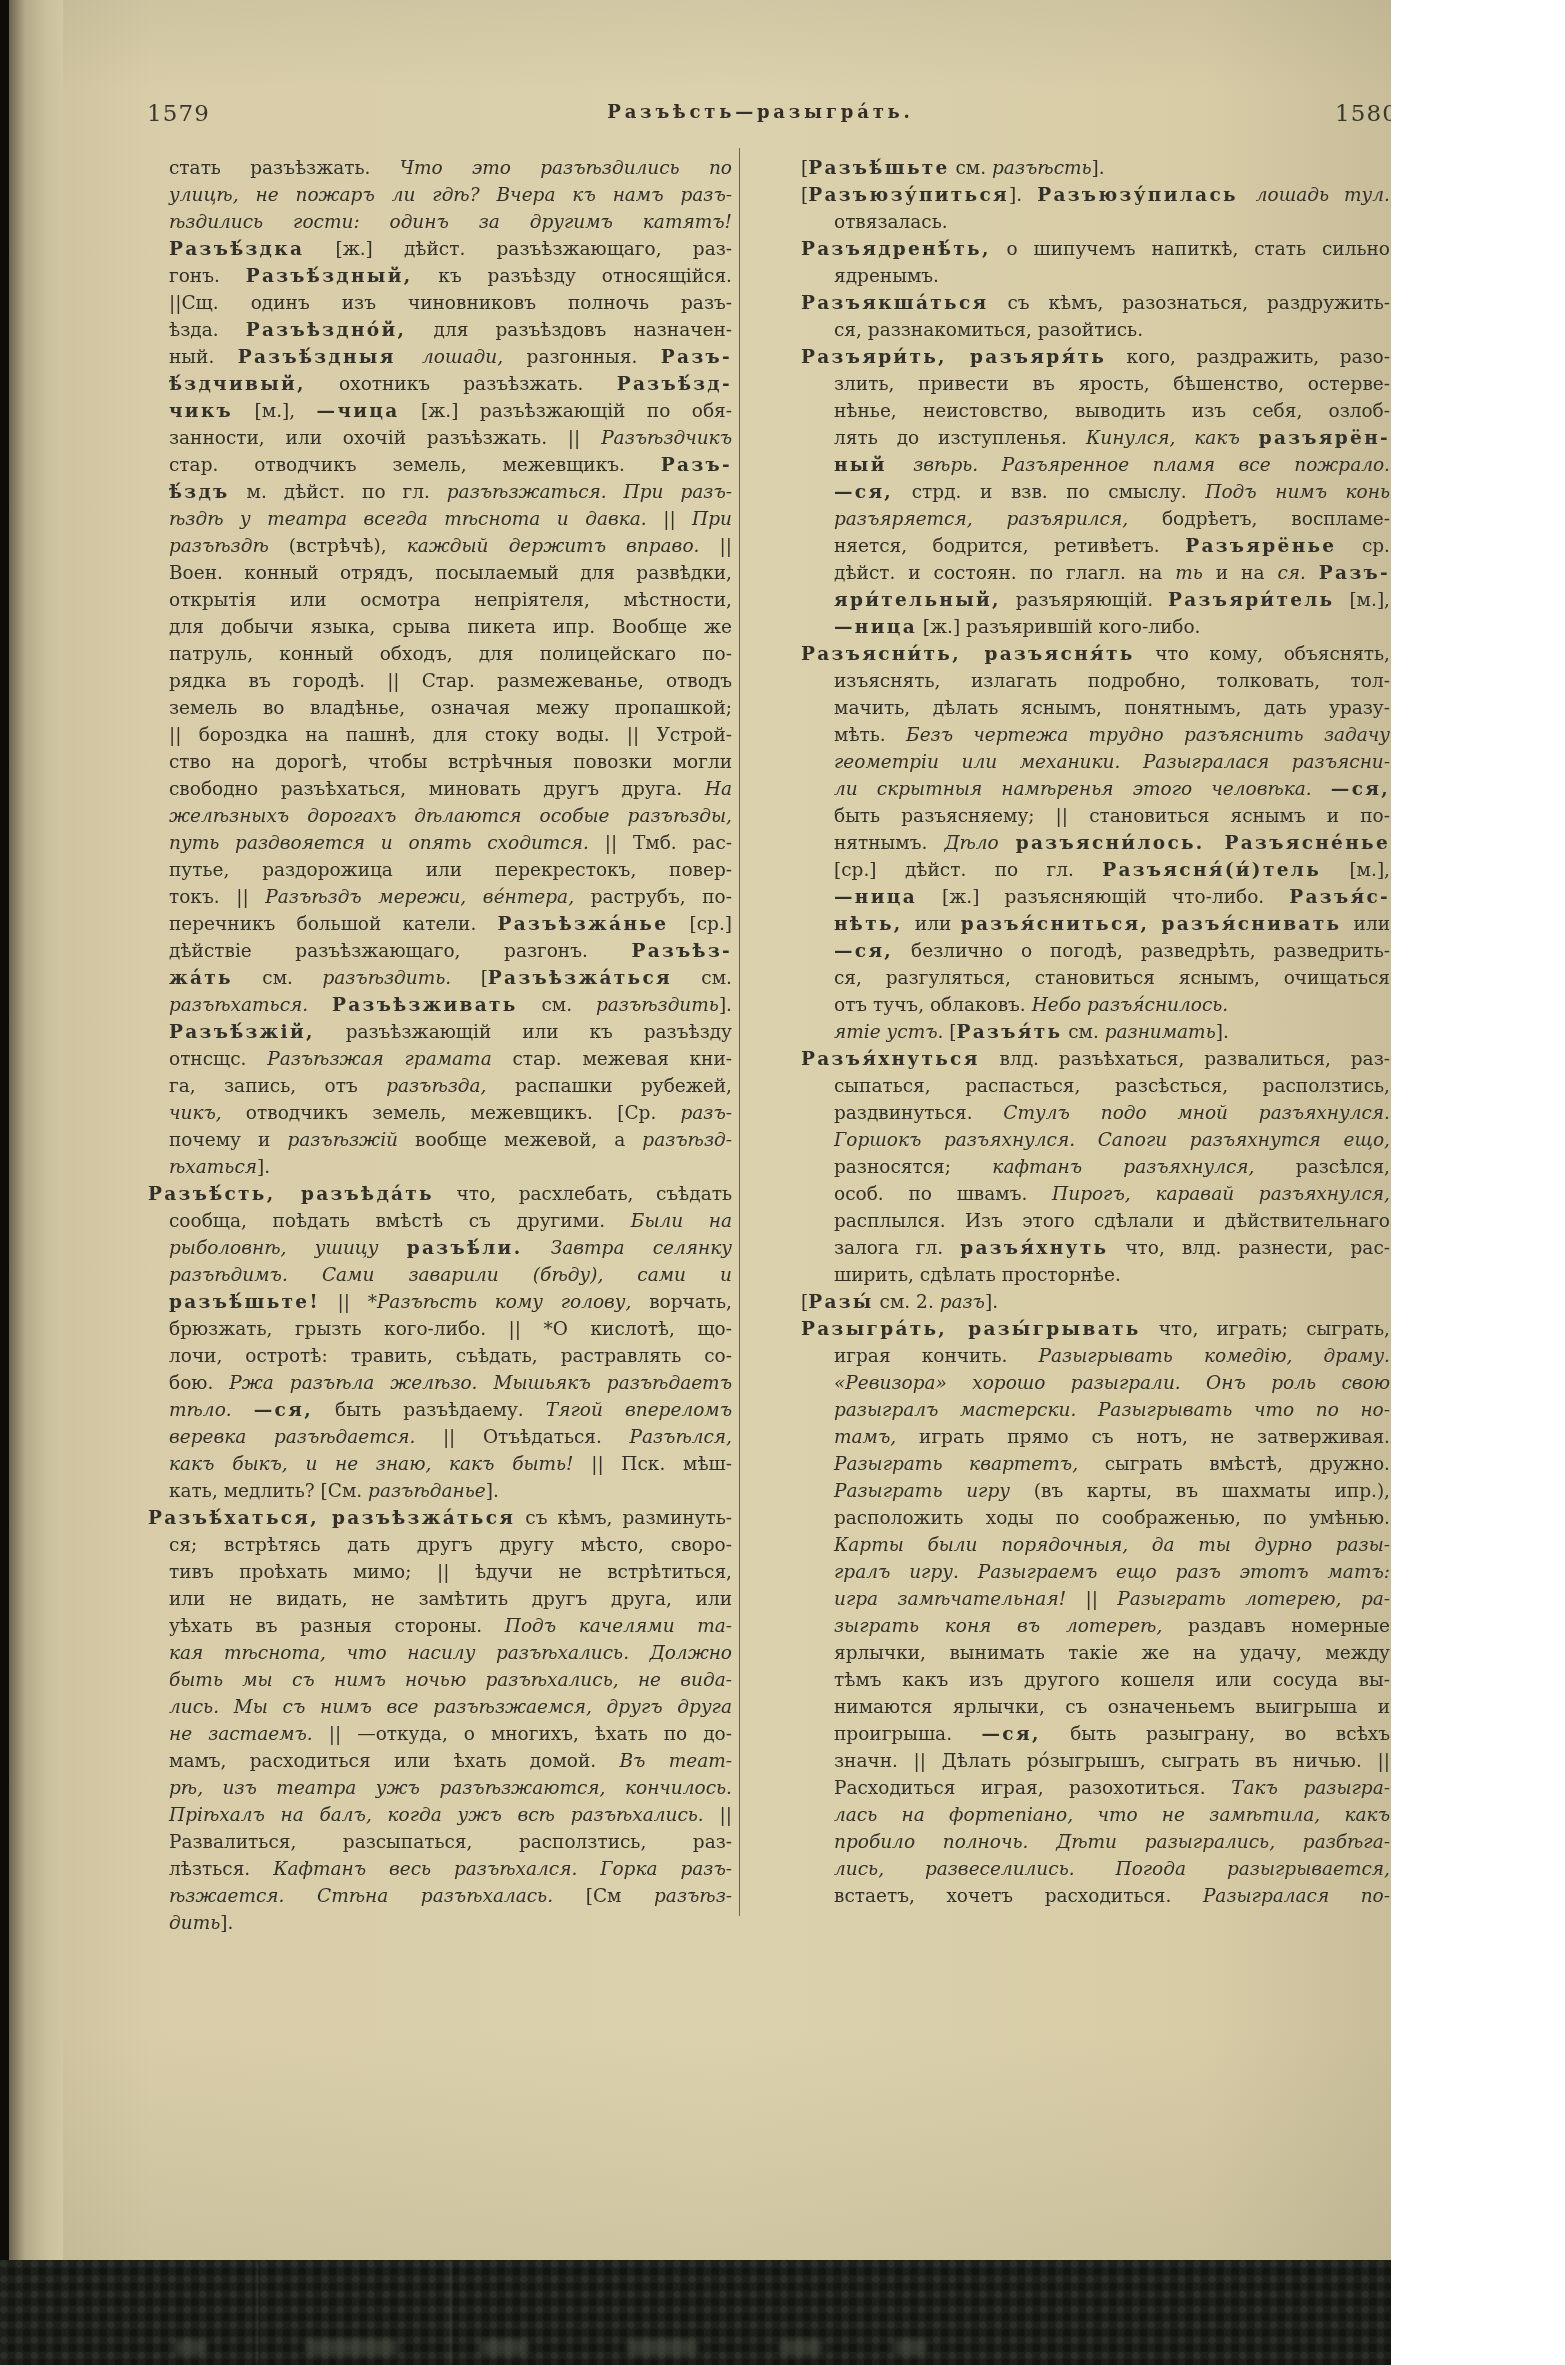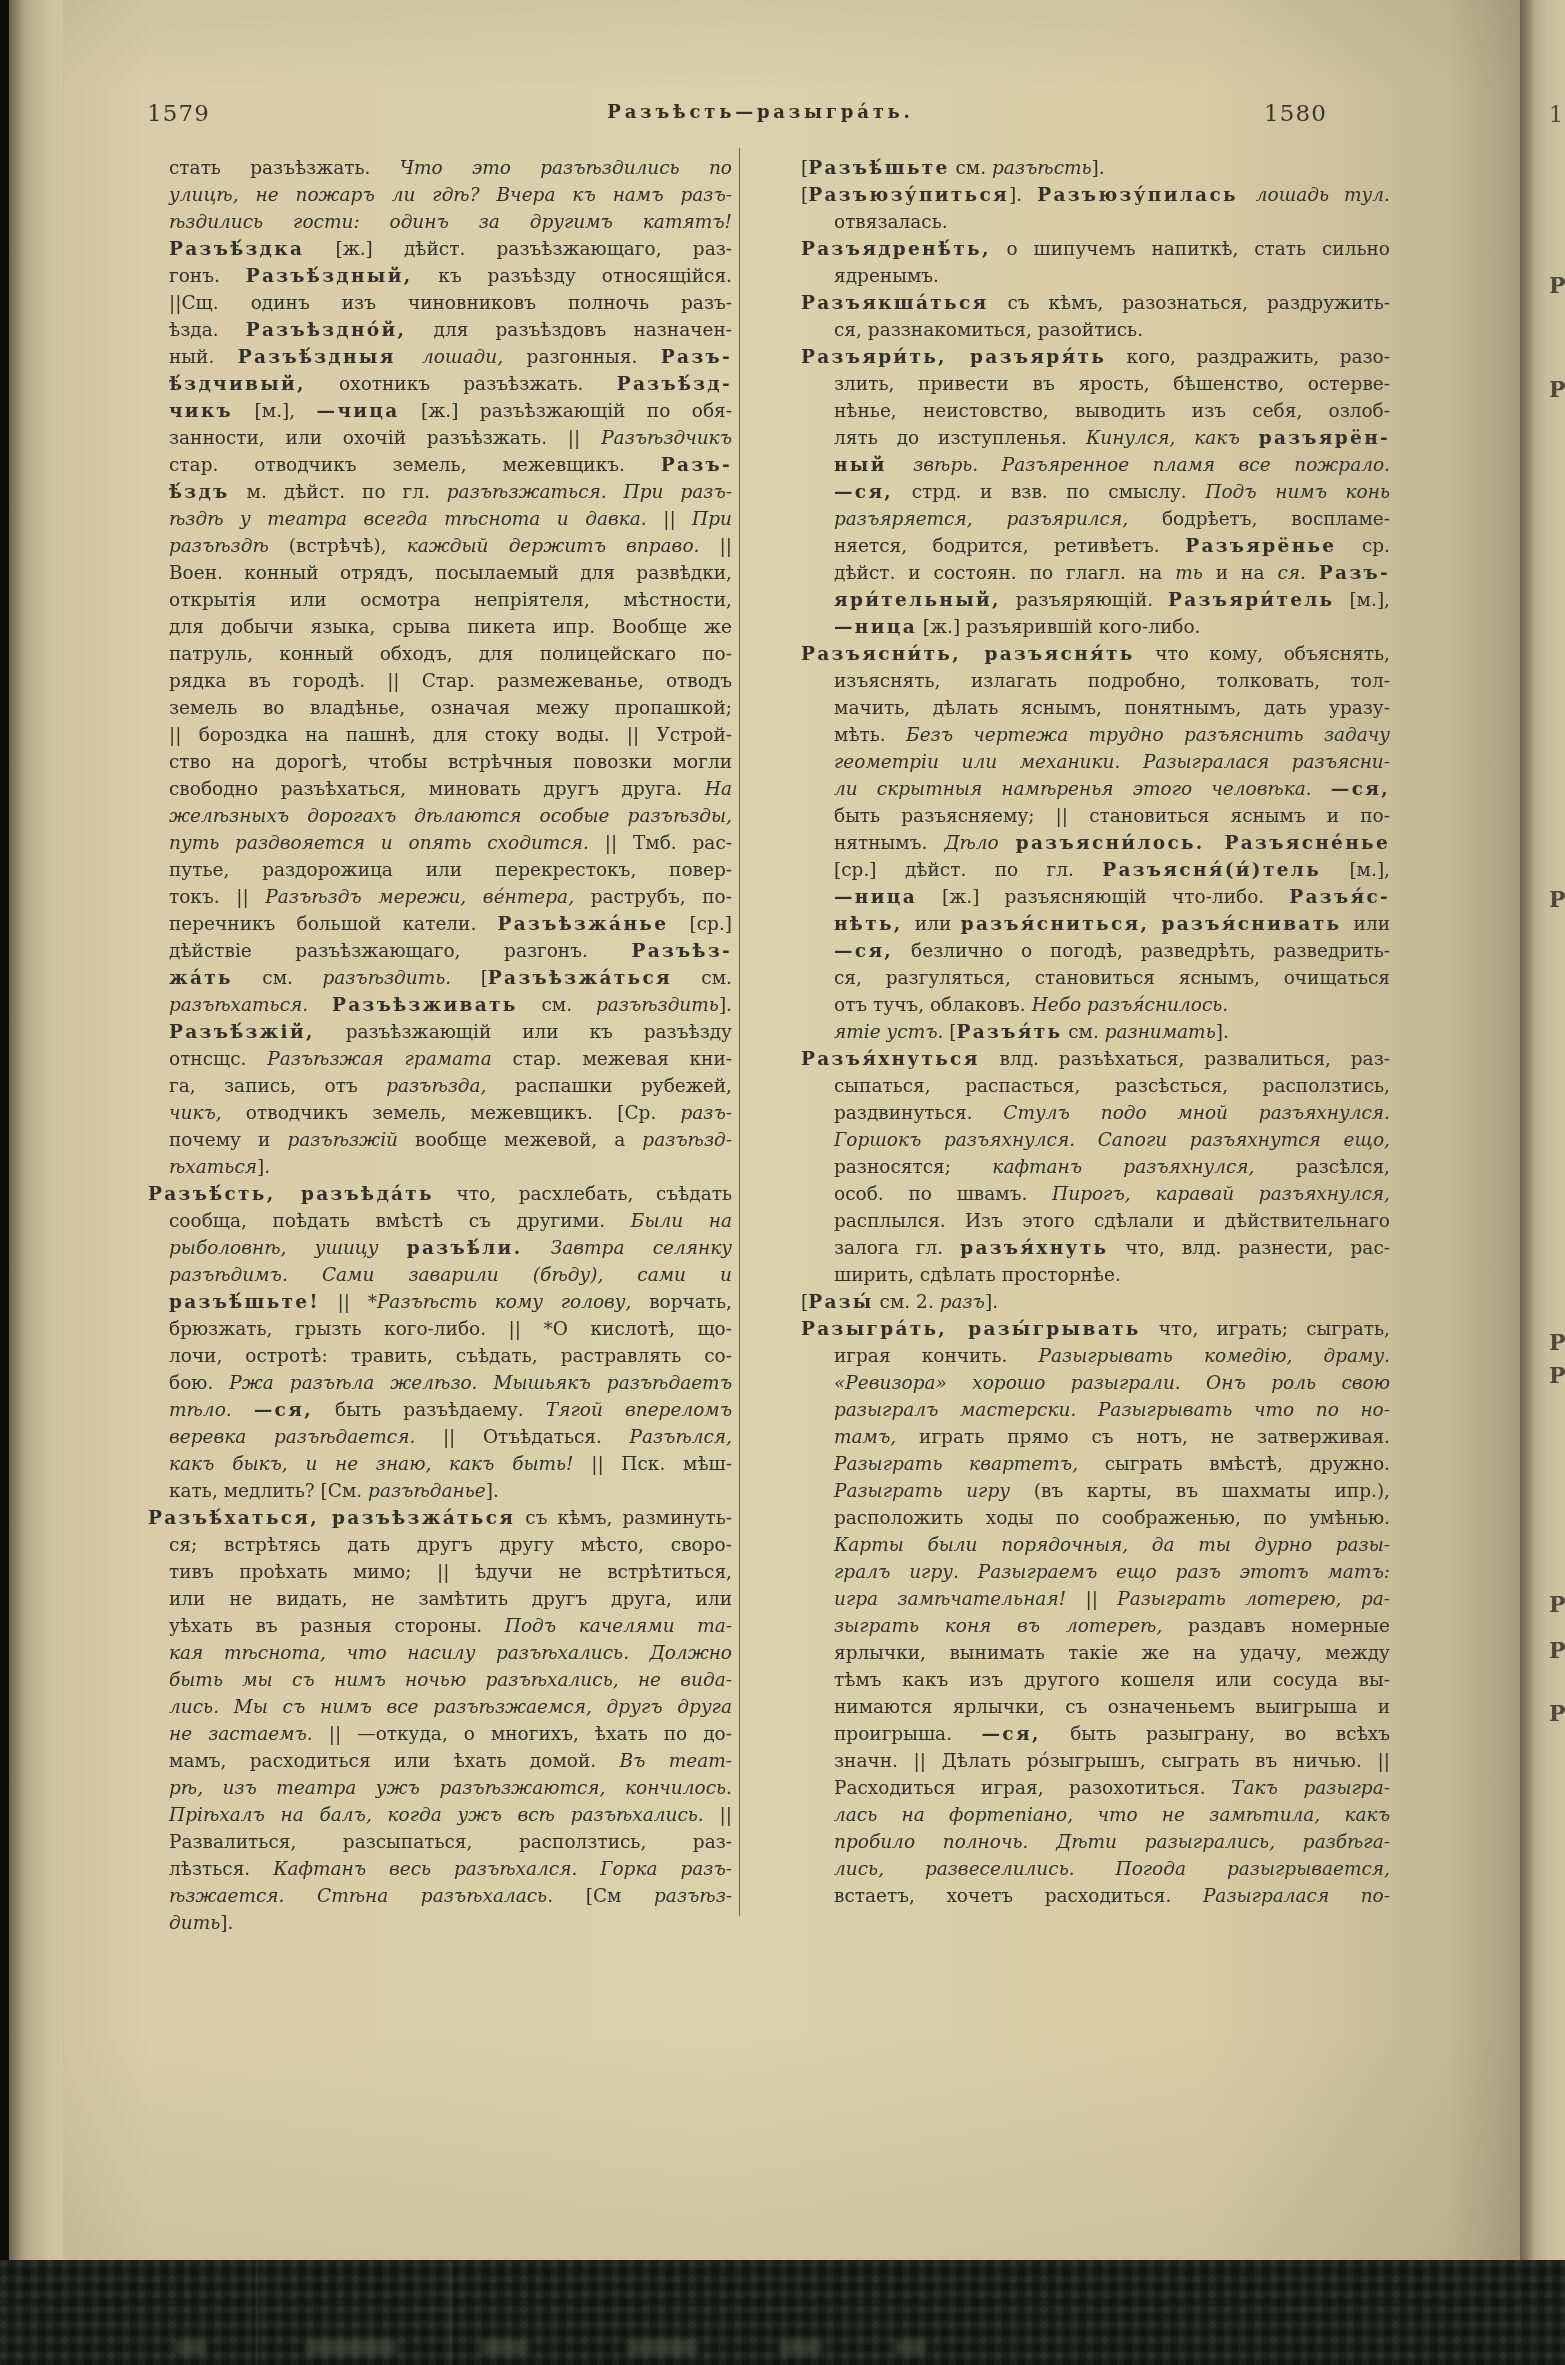--- a/index.html
+++ b/index.html
@@ -1,17 +1,17 @@
 <!DOCTYPE html>
 <html style="font-size:8.7px"><head>
 <meta charset="utf-8">
 <style>
   html,body{margin:0;padding:0;}
   #canvas{
-    position:relative; width:1565px; height:2366px; overflow:hidden;
+    position:relative; width:1391px; height:2366px; overflow:hidden;
     font-family:"DejaVu Serif","Liberation Serif",serif;
     background-color:#22251f;
     background-image:
       radial-gradient(circle at 3.8px 3.8px, #2e3129 22%, rgba(0,0,0,0) 23%),
       radial-gradient(circle at 11.4px 11.4px, #161913 26%, rgba(0,0,0,0) 27%),
       repeating-linear-gradient(45deg, rgba(62,66,55,.25) 0 3.3px, rgba(10,12,8,.25) 3.3px 6.5px);
     background-size:15.3px 15.3px, 15.3px 15.3px, auto;
   }
   
   .left-black{position:absolute;left:0;top:0;width:8.7px;height:2261px;background:#0c0d0a;}
@@ -25,21 +25,21 @@
   }
   .gutter2{position:absolute;left:1520px;top:0;width:13px;height:2260px;
     background:linear-gradient(90deg,#6b6350 0%,#8a8169 55%,#a89e82 100%);}
   .next-page{position:absolute;left:1533px;top:0;width:32px;height:2261px;
     background:linear-gradient(90deg,#b0a689 0%,#c6bc9b 40%,#cfc5a3 100%);}
   .edge-letter{position:absolute;left:1549px;color:#4e493a;font-size:22px;font-weight:bold;
     letter-spacing:1.1px;white-space:nowrap;}
   
   .pgnum{position:absolute;top:100px;font-size:23px;color:#3a372e;letter-spacing:1.1px;}
   .pgnum.l{left:147px;}
-  .pgnum.r{left:1264px;}
+  .pgnum.r{left:1335px;}
   .runtitle{position:absolute;top:101px;left:63px;width:1395px;text-align:center;
     font-size:18px;font-weight:bold;letter-spacing:3.8px;color:#332f27;}
   
   .col{position:absolute;top:154px;overflow:hidden;color:#32302a;}
   .col.left{left:148px;width:584px;}
   .col.right{left:801px;width:589px;}
   .divider{position:absolute;left:739px;top:148px;width:1.1px;height:1768px;background:#534e3e;opacity:.85;}
   .line{height:27px;line-height:27px;font-size:18.5px;text-align:justify;text-align-last:justify;
     overflow:hidden;white-space:nowrap;}
   .line.ind{padding-left:21px;}

